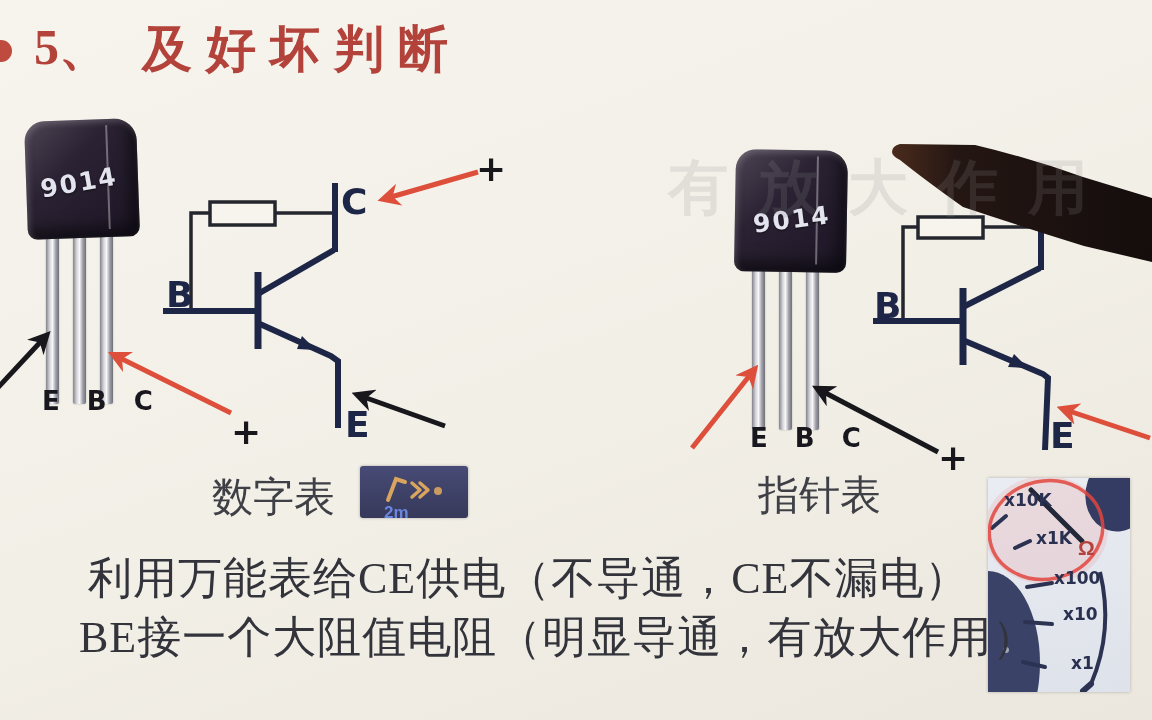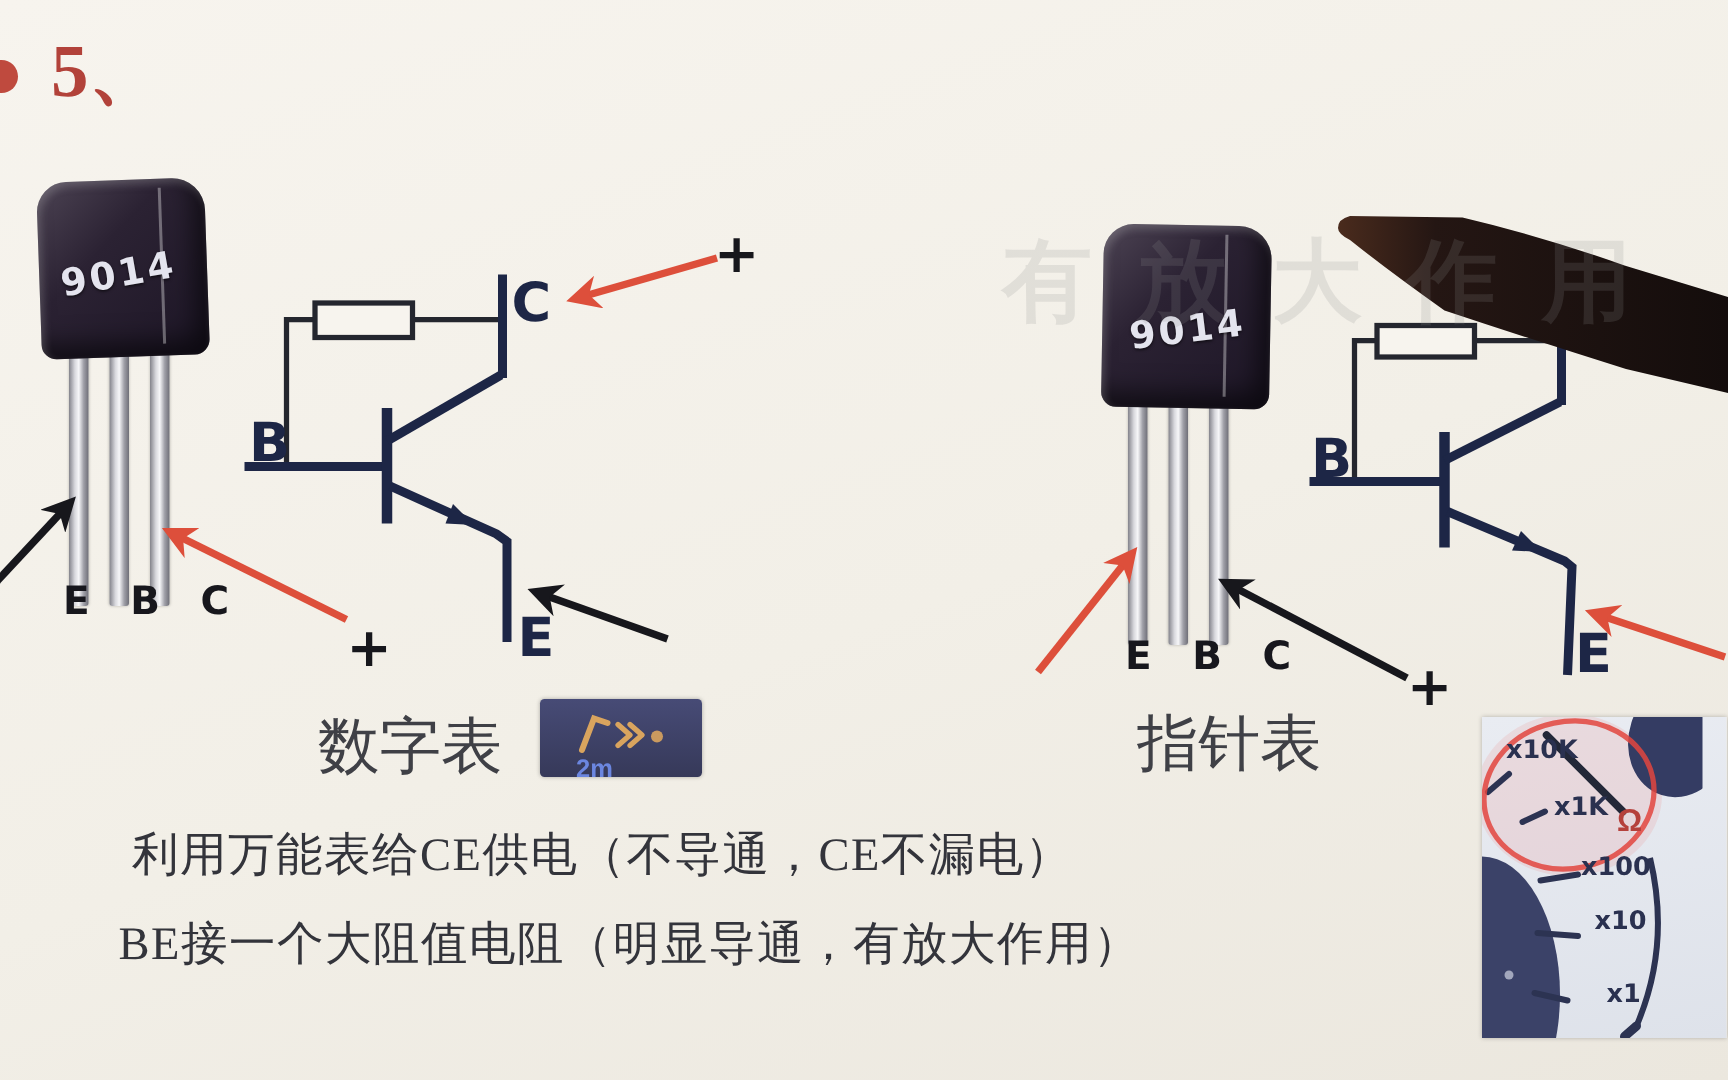--- a/index.html
+++ b/index.html
@@ -36,43 +36,44 @@
 
   
   .meter-label{z-index:20;font-size:41px;color:#3f4046;white-space:nowrap;}
 
   
   #digital-inset{left:360px;top:466px;width:108px;height:52px;z-index:15;border-radius:3px;overflow:hidden;
     background:linear-gradient(180deg,#474b76 0%,#363959 100%);box-shadow:0 0 3px rgba(0,0,0,.3);}
   #digital-inset .mode{position:absolute;left:24px;top:37px;font-size:17px;font-weight:700;color:#6b86e0;}
 
   
-  #analog-inset{left:988px;top:478px;width:163px;height:214px;z-index:15;overflow:hidden;
+  #analog-inset{left:988px;top:478px;width:142px;height:214px;z-index:15;overflow:hidden;
     background:linear-gradient(170deg,#e9ecf2 0%,#dee2ea 100%);box-shadow:0 0 3px rgba(0,0,0,.25);}
   .range-label{position:absolute;font-size:17px;font-weight:700;color:#2a3150;white-space:nowrap;
     font-family:"DejaVu Sans","Liberation Sans",sans-serif;}
   .ohm-label{position:absolute;left:90px;top:58px;font-size:21px;font-weight:700;color:#b5413c;}
 
   
-  .note{z-index:20;font-size:31px;color:#33343b;letter-spacing:1px;white-space:nowrap;}
+  .note{z-index:20;font-size:44px;color:#33343b;letter-spacing:1px;white-space:nowrap;}
 
   
   #watermark{left:668px;top:148px;z-index:30;font-size:60px;font-weight:700;letter-spacing:30px;
     color:#8f8f8f;opacity:.18;white-space:nowrap;pointer-events:none;}
 
   svg{display:block;}
   #line-art{position:absolute;left:0;top:0;z-index:10;pointer-events:none;}
 </style>
 </head>
 <body>
 
 <div id="canvas">
 
   <div class="abs title-bullet"></div>
   <div class="abs title-num cjk">5、</div>
+  <div class="abs title-text cjk">及好坏判断</div>
 
   <div class="abs leg" style="left:46px;top:232px;height:172px;"></div>
   <div class="abs leg" style="left:73px;top:232px;height:172px;"></div>
   <div class="abs leg" style="left:100px;top:232px;height:172px;"></div>
   <div class="abs t-body" style="left:26px;top:120px;width:112px;height:118px;border-radius:20px 22px 10px 10px;transform:rotate(-2deg);">
     <span class="edge" style="left:72%;"></span>
     <span class="pn" style="left:14px;top:48px;">9014</span>
   </div>
   <div class="abs pins" style="left:42px;top:386px;">E B C</div>
 

